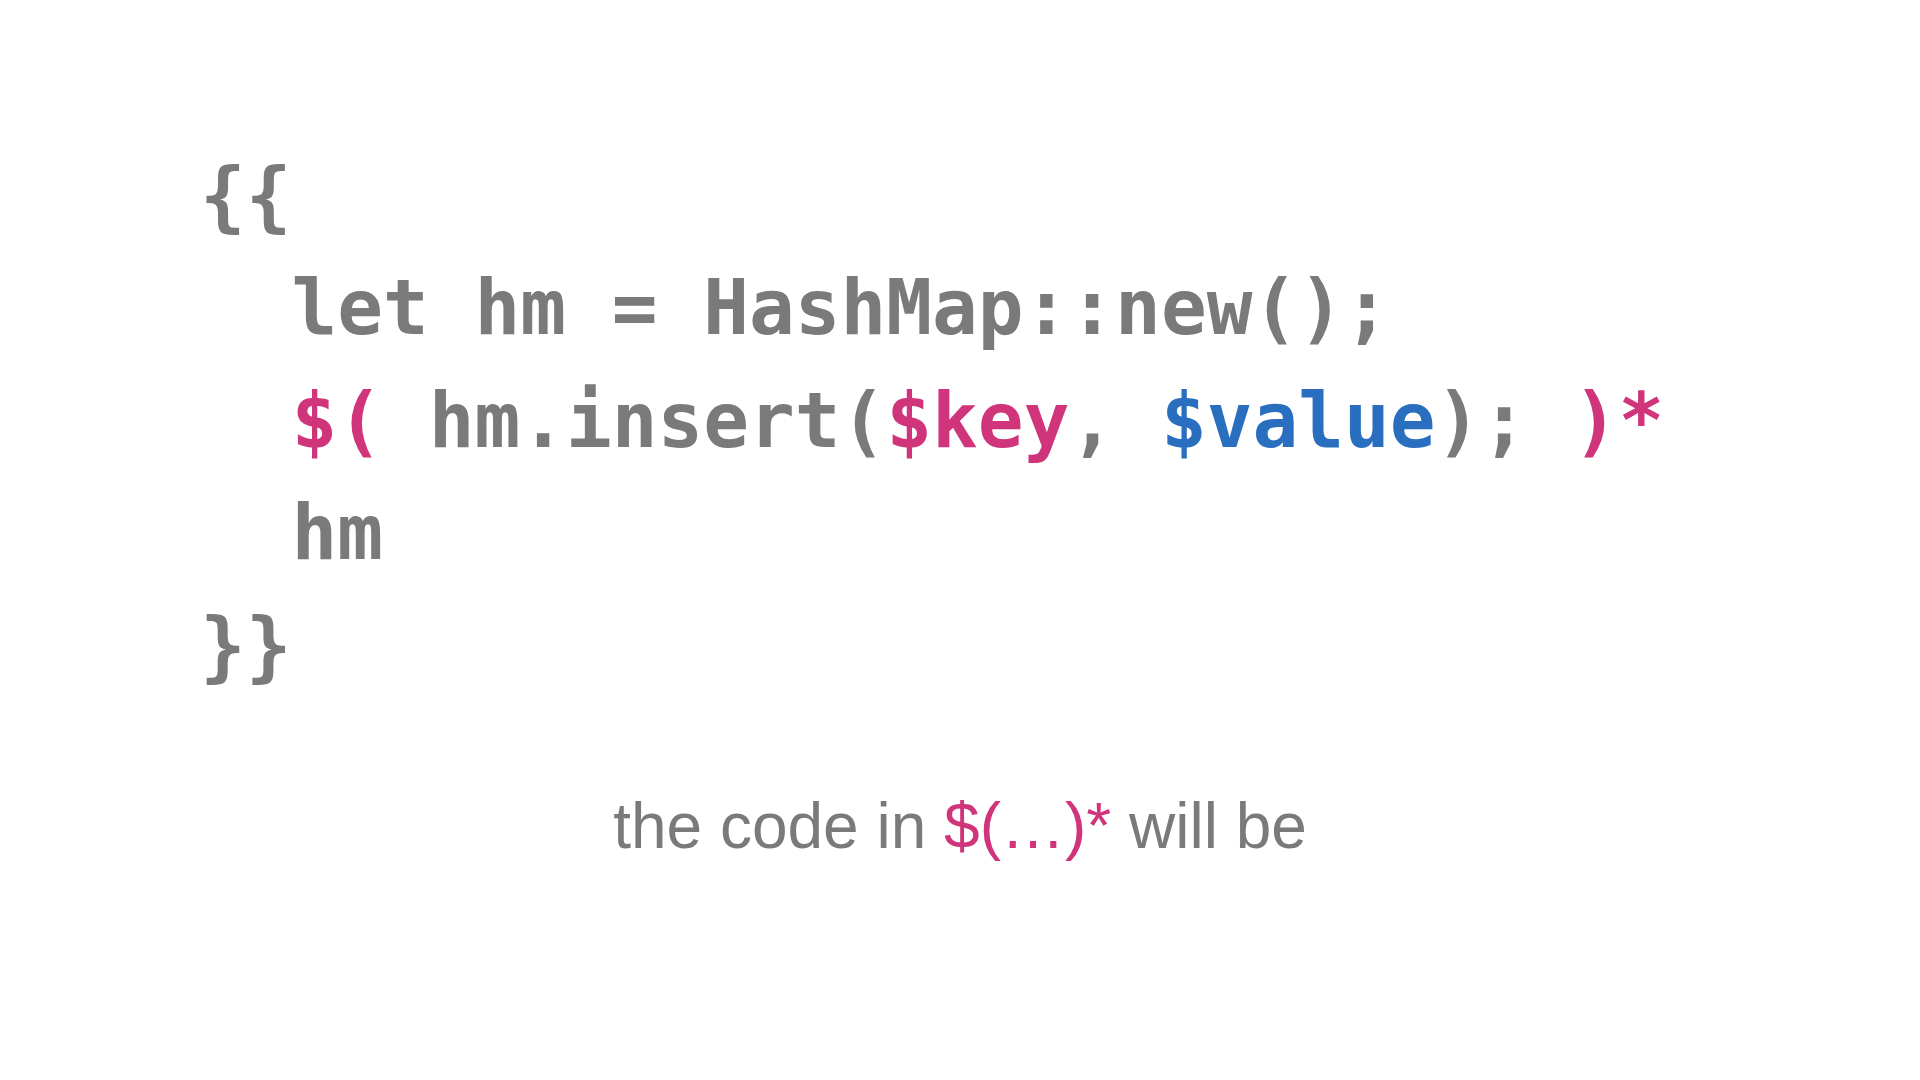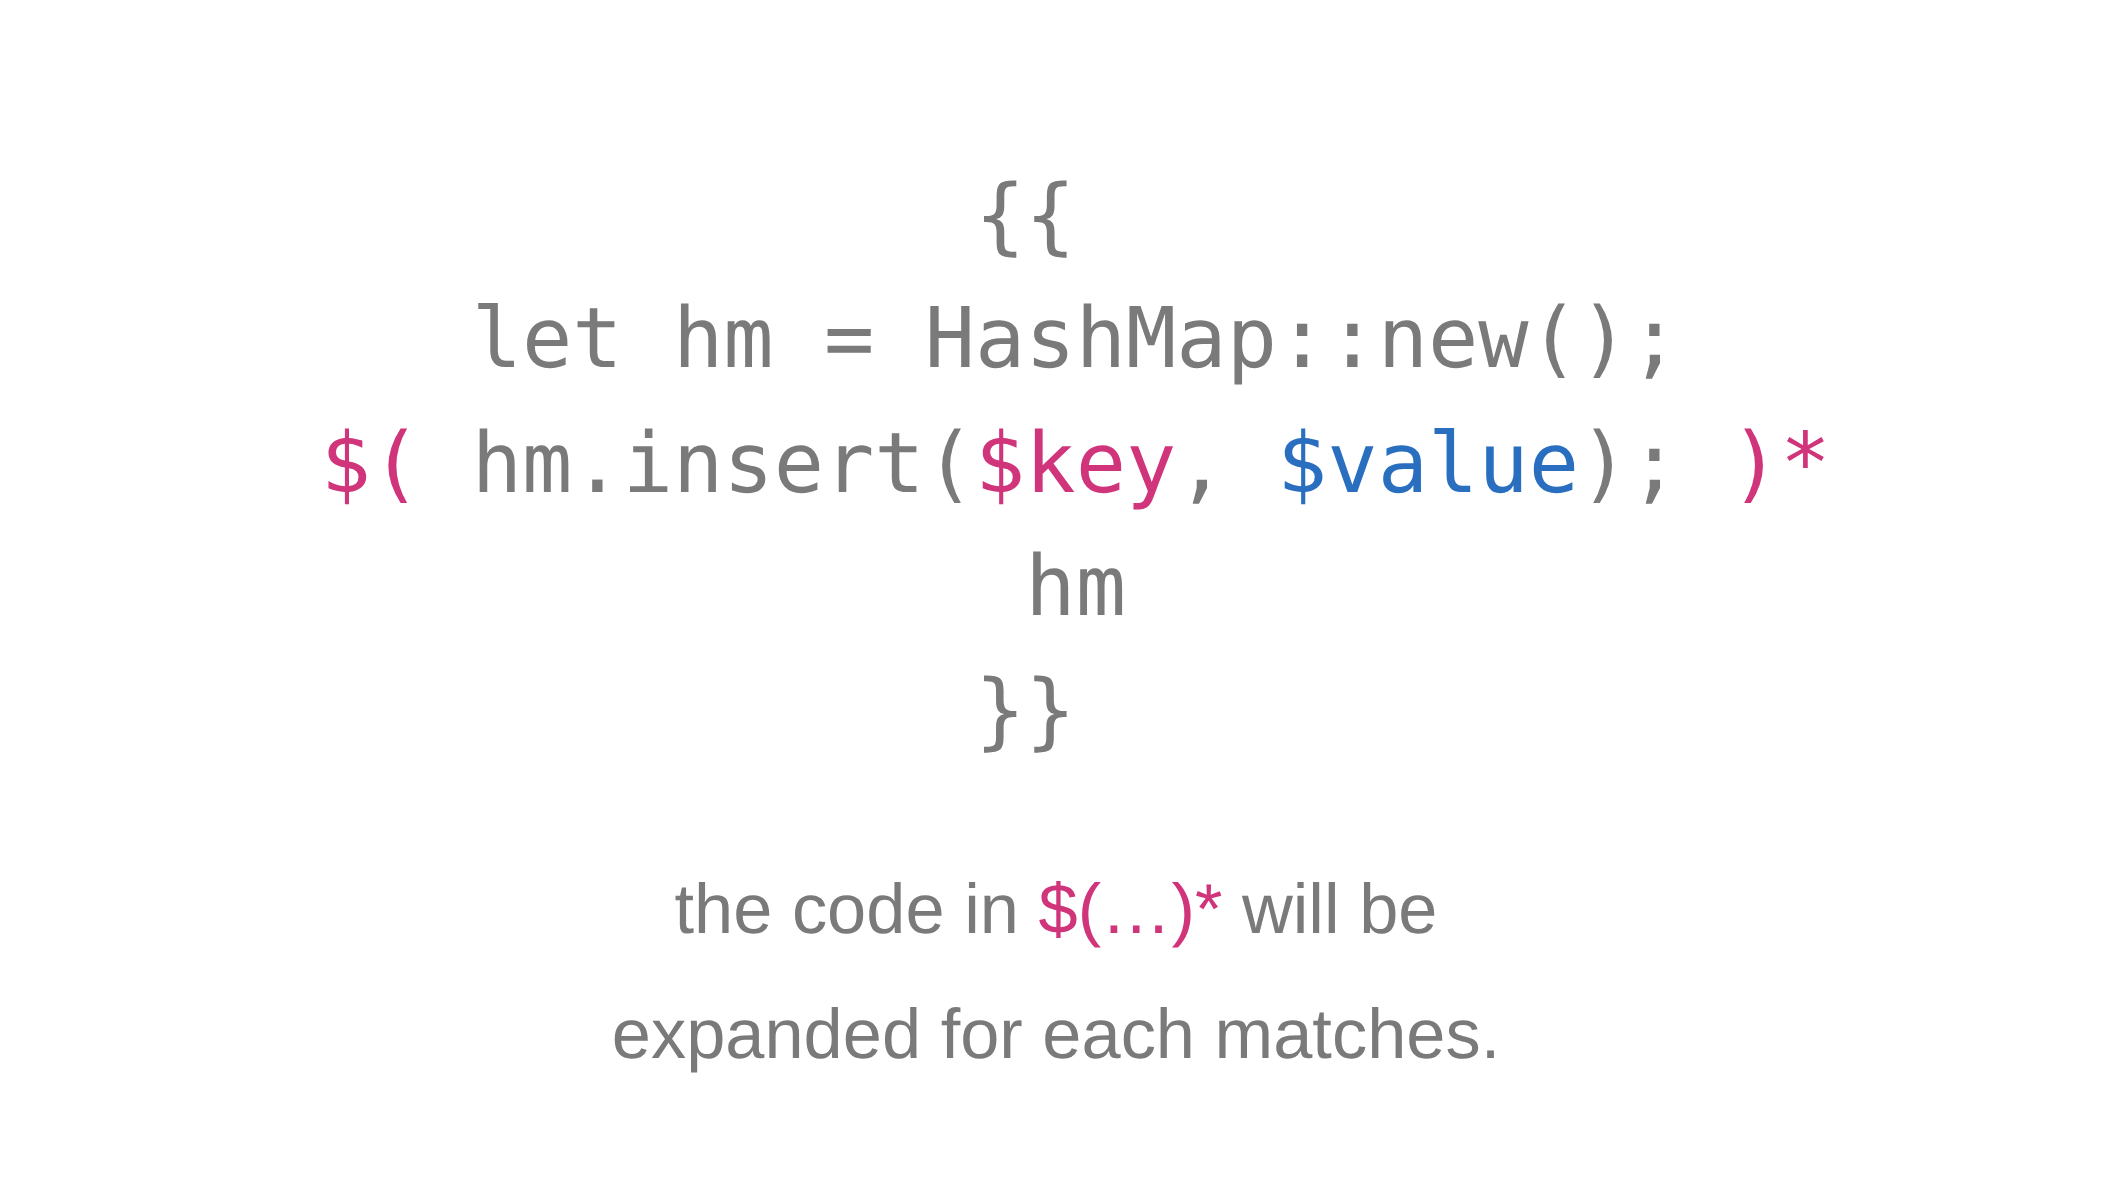--- a/index.html
+++ b/index.html
@@ -17,22 +17,21 @@
   }
   .code-block {
     position: absolute;
     left: 200px;
     top: 140px;
     font-family: "Menlo", "Consolas", "DejaVu Sans Mono", monospace;
     font-size: 76px;
     line-height: 1.48;
     color: #7a7a7a;
     white-space: pre;
-    font-weight: 400;
-    text-align: center;
+    font-weight: 700;
   }
   .tok-gray { color: #7a7a7a; }
   .tok-pink { color: #d0347a; }
   .tok-blue { color: #2a6fbf; }
   .caption {
     position: absolute;
     left: 0;
     right: 0;
     top: 770px;
     text-align: center;
@@ -50,16 +49,15 @@
 <div class="slide">
 
   <div class="code-block"><span class="tok-gray">{{</span>
 <span class="tok-gray">  </span><span class="tok-gray">let hm = HashMap::new();</span>
 <span class="tok-gray">  </span><span class="tok-pink">$(</span><span class="tok-gray"> hm.insert(</span><span class="tok-pink">$key</span><span class="tok-gray">, </span><span class="tok-blue">$value</span><span class="tok-gray">); </span><span class="tok-pink">)*</span>
 <span class="tok-gray">  </span><span class="tok-gray">hm</span>
 <span class="tok-gray">}}</span></div>
 
   <div class="caption">
     <span>the code in </span><span class="pink">$(…)*</span><span> will be</span><br>
-    <span>expanded for each matches.</span>
   </div>
 
 </div>
 
 </body></html>

